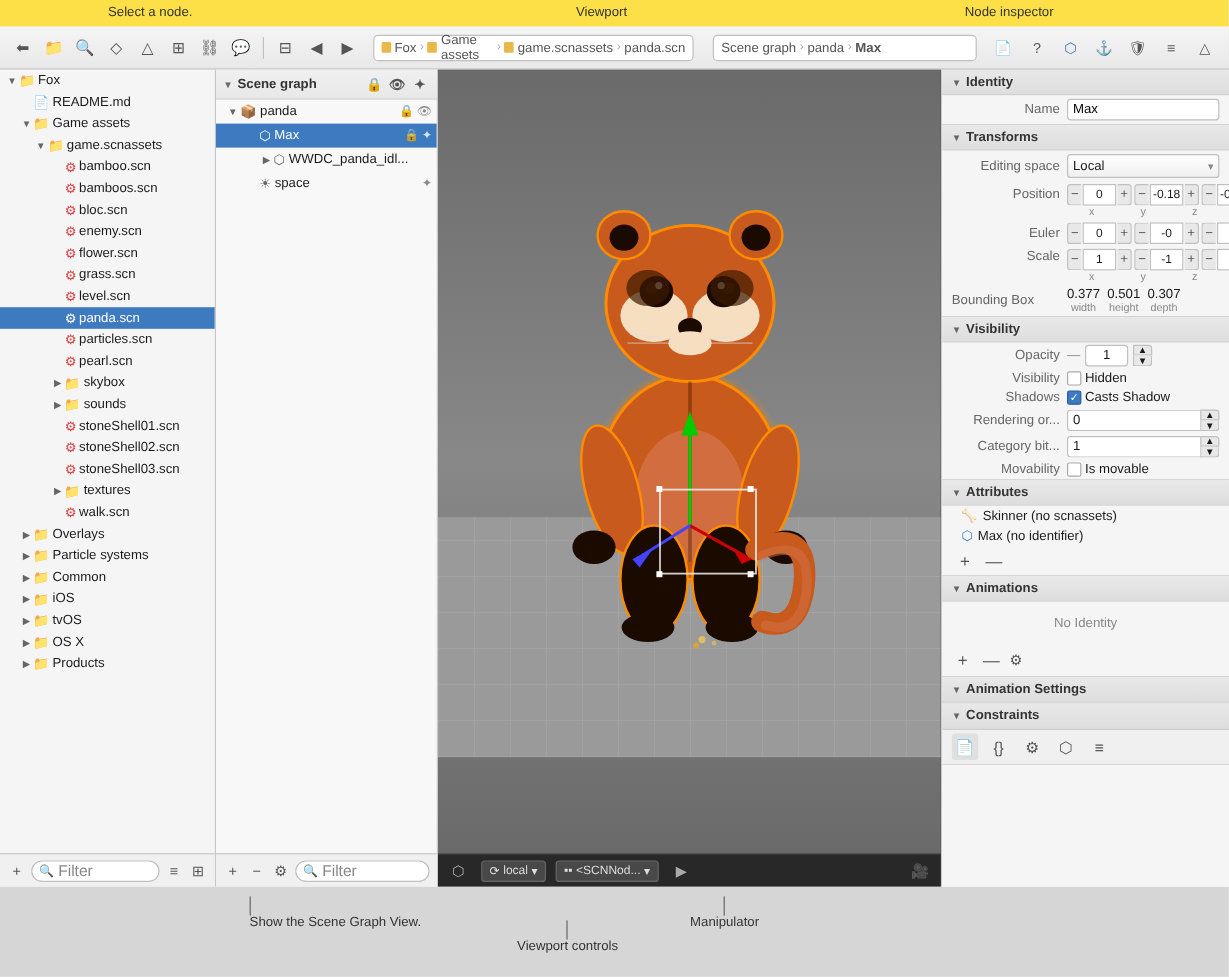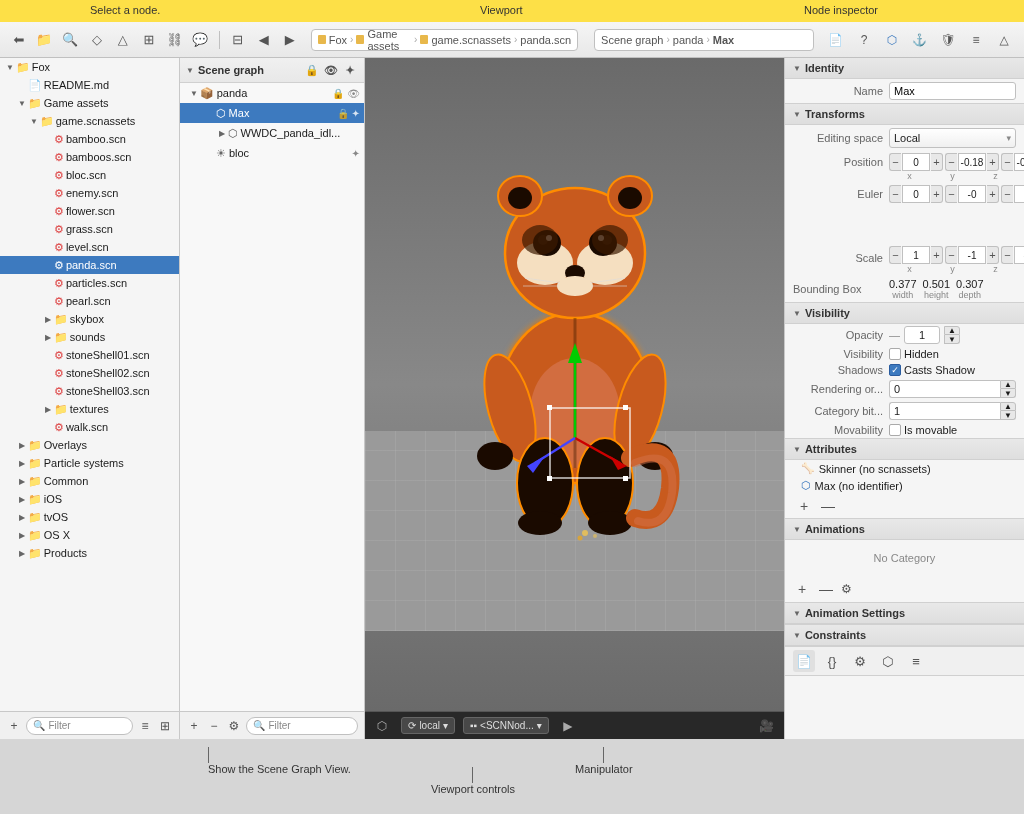--- a/index.html
+++ b/index.html
@@ -31,21 +31,21 @@
     .disclosure.closed::before { content: '▶'; }
     .disclosure.empty { opacity: 0; }
     .item-icon { margin-right: 2px; font-size: 11px; }
     .folder-icon { color: #e8b84b; }
     .scn-icon { color: #d44; }
     .item-label { font-size: 11px; }
 
     .sidebar-footer { height: 28px; border-top: 1px solid #c8c8c8; display: flex; align-items: center; padding: 0 6px; gap: 4px; background: #f0f0f0; }
     .sidebar-footer-btn { width: 16px; height: 16px; display: flex; align-items: center; justify-content: center; font-size: 12px; color: #555; cursor: pointer; }
     .filter-box { flex: 1; height: 18px; border: 1px solid #c0c0c0; border-radius: 9px; background: white; display: flex; align-items: center; padding: 0 6px; gap: 3px; }
-    .filter-label { font-size: 10px; color: #888; }
+    .filter-label { font-size: 13px; color: #888; }
 
     
     .scene-panel { width: 185px; min-width: 185px; background: #f8f8f8; border-right: 1px solid #c8c8c8; display: flex; flex-direction: column; }
     .scene-header { display: flex; align-items: center; padding: 4px 6px; background: linear-gradient(to bottom, #f0f0f0, #e8e8e8); border-bottom: 1px solid #d0d0d0; font-size: 11px; font-weight: 600; color: #333; }
     .scene-header-title { flex: 1; }
     .scene-header-actions { display: flex; gap: 3px; }
     .scene-btn { width: 16px; height: 16px; display: flex; align-items: center; justify-content: center; font-size: 11px; color: #555; cursor: pointer; }
     
     .scene-scroll { flex: 1; overflow-y: auto; }
     .scene-item { display: flex; align-items: center; height: 20px; padding: 0 4px; cursor: pointer; }
@@ -411,21 +411,21 @@
 
         <div class="scene-item" style="padding-left: 36px;">
           <span class="scene-disclosure">▶</span>
           <span class="scene-item-icon">⬡</span>
           <span class="scene-item-label">WWDC_panda_idl...</span>
         </div>
 
         <div class="scene-item" style="padding-left: 24px;">
           <span class="scene-disclosure" style="opacity:0;">▶</span>
           <span class="scene-item-icon">☀</span>
-          <span class="scene-item-label">bloc</span>
+          <span class="scene-item-label">space</span>
           <span class="scene-item-badge">✦</span>
         </div>
       </div>
 
       <div class="scene-footer">
         <span class="sidebar-footer-btn">+</span>
         <span class="sidebar-footer-btn">−</span>
         <span class="sidebar-footer-btn">⚙</span>
         <div class="filter-box">
           <span style="font-size:10px; color:#888;">🔍</span>
@@ -622,21 +622,21 @@
               <div class="xyz-field">
                 <div class="xyz-minus">−</div>
                 <div class="xyz-val">0</div>
 
               </div>
             </div>
           </div>
         </div>
 
         <div style="padding: 2px 8px;">
-          <div style="display:flex; align-items:flex-end;margin-top:39px;">
+          <div style="display:flex; align-items:flex-start;">
             <span style="color:#666; font-size:11px; flex: 0 0 90px; text-align:right; margin-right:6px;">Scale</span>
             <div class="xyz-group">
               <div class="xyz-field">
                 <div class="xyz-minus">−</div>
                 <div class="xyz-val">1</div>
                 <div class="xyz-plus">+</div>
               </div>
               <div class="xyz-field">
                 <div class="xyz-minus">−</div>
                 <div class="xyz-val">-1</div>
@@ -761,21 +761,21 @@
           <span class="anim-btn">+</span>
           <span class="anim-btn">—</span>
         </div>
       </div>
 
       <div class="inspector-section">
         <div class="section-header">
           <span class="section-disclosure">▼</span>
           <span>Animations</span>
         </div>
-        <div class="no-animation">No Category</div>
+        <div class="no-animation">No Identity</div>
         <div class="anim-actions">
           <span class="anim-btn">+</span>
           <span class="anim-btn">—</span>
           <span class="anim-gear">⚙</span>
         </div>
       </div>
 
       <div class="inspector-section">
         <div class="section-header">
           <span class="section-disclosure">▼</span>

